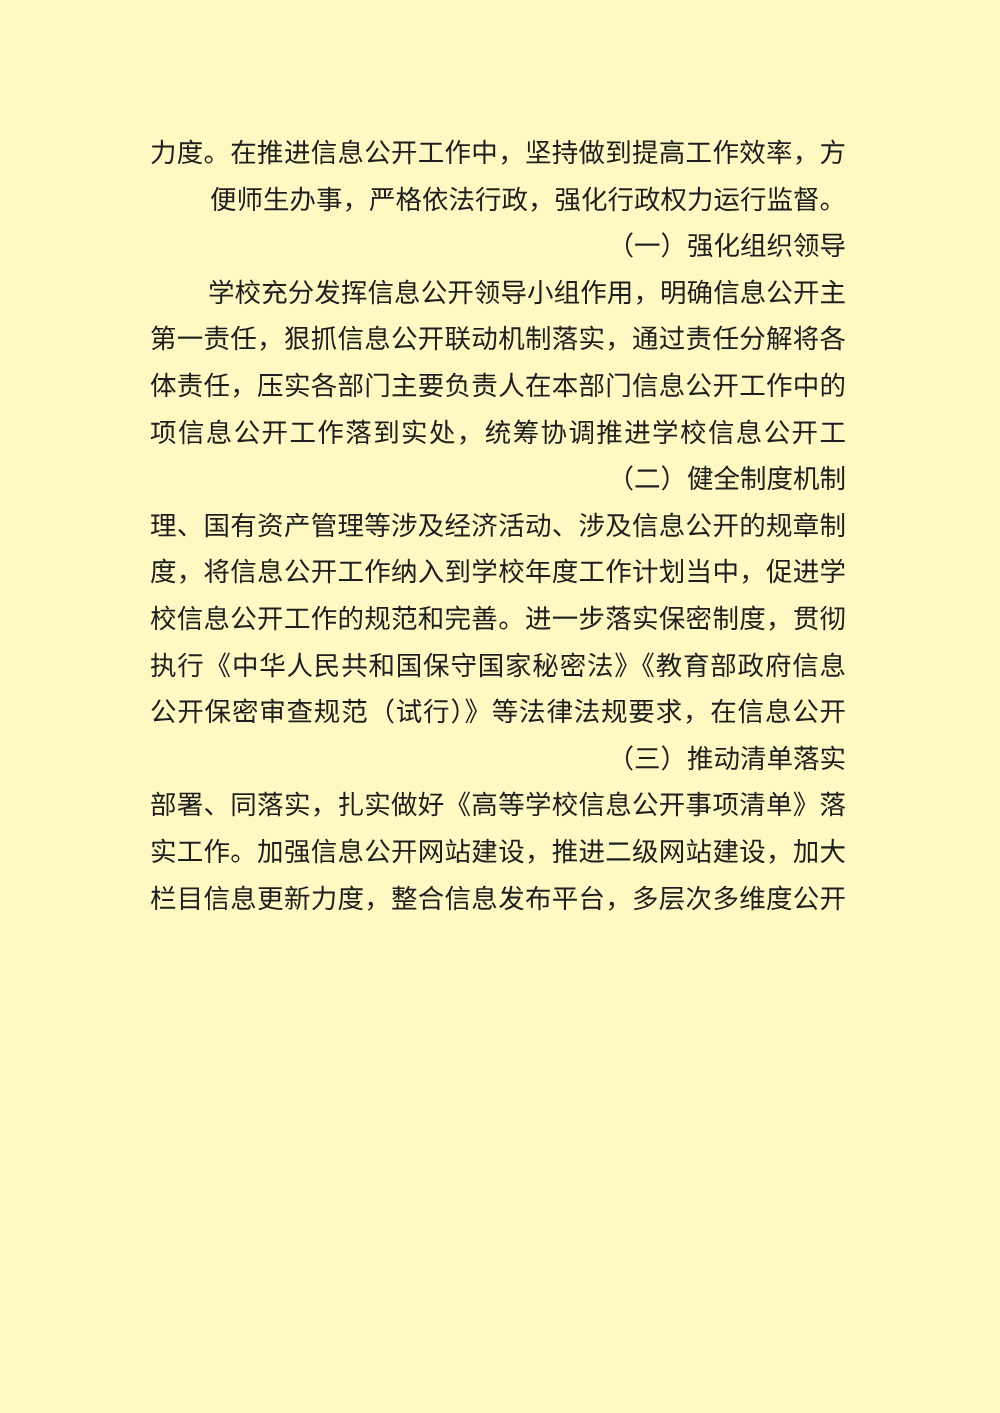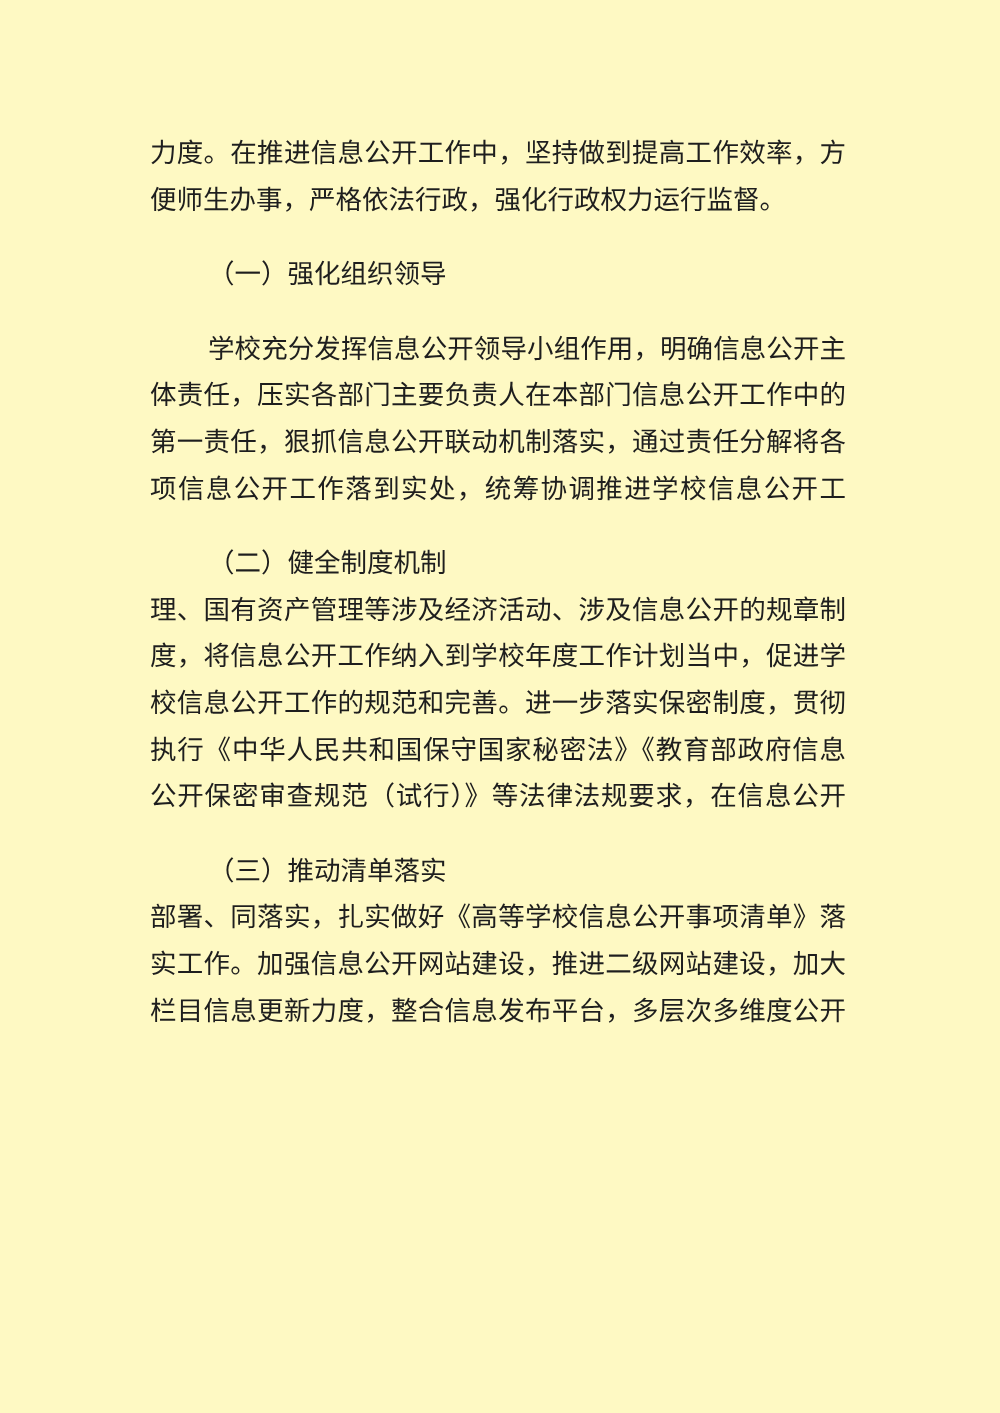--- a/index.html
+++ b/index.html
@@ -19,44 +19,43 @@
     left: 150px;
     top: 130px;
     width: 696px;
   }
   .line {
     font-family: "DejaVu Serif", "Liberation Serif", serif;
     font-size: 26.5px;
     height: 46.6px;
     line-height: 46.6px;
     color: #1e1e1e;
-    text-align: left;
+    text-align: right;
     overflow: visible;
   }
   .line.fill {
     text-align: justify;
     text-align-last: justify;
     text-justify: inter-character;
   }
   .line.indent {
     padding-left: 58px;
-    margin-top: 28px;
   }
 </style>
 </head>
 <body>
 
 <div class="page">
   <div class="doc">
       <div class="line fill">力度。在推进信息公开工作中，坚持做到提高工作效率，方</div>
       <div class="line">便师生办事，严格依法行政，强化行政权力运行监督。</div>
       <div class="line indent">（一）强化组织领导</div>
       <div class="line indent fill">学校充分发挥信息公开领导小组作用，明确信息公开主</div>
+      <div class="line fill">第一责任，狠抓信息公开联动机制落实，通过责任分解将各</div>
       <div class="line fill">体责任，压实各部门主要负责人在本部门信息公开工作中的</div>
-      <div class="line fill">第一责任，狠抓信息公开联动机制落实，通过责任分解将各</div>
       <div class="line fill">项信息公开工作落到实处，统筹协调推进学校信息公开工</div>
       <div class="line indent">（二）健全制度机制</div>
       <div class="line fill">理、国有资产管理等涉及经济活动、涉及信息公开的规章制</div>
       <div class="line fill">度，将信息公开工作纳入到学校年度工作计划当中，促进学</div>
       <div class="line fill">校信息公开工作的规范和完善。进一步落实保密制度，贯彻</div>
       <div class="line fill">执行《中华人民共和国保守国家秘密法》《教育部政府信息</div>
       <div class="line fill">公开保密审查规范（试行）》等法律法规要求，在信息公开</div>
       <div class="line indent">（三）推动清单落实</div>
       <div class="line fill">部署、同落实，扎实做好《高等学校信息公开事项清单》落</div>
       <div class="line fill">实工作。加强信息公开网站建设，推进二级网站建设，加大</div>

